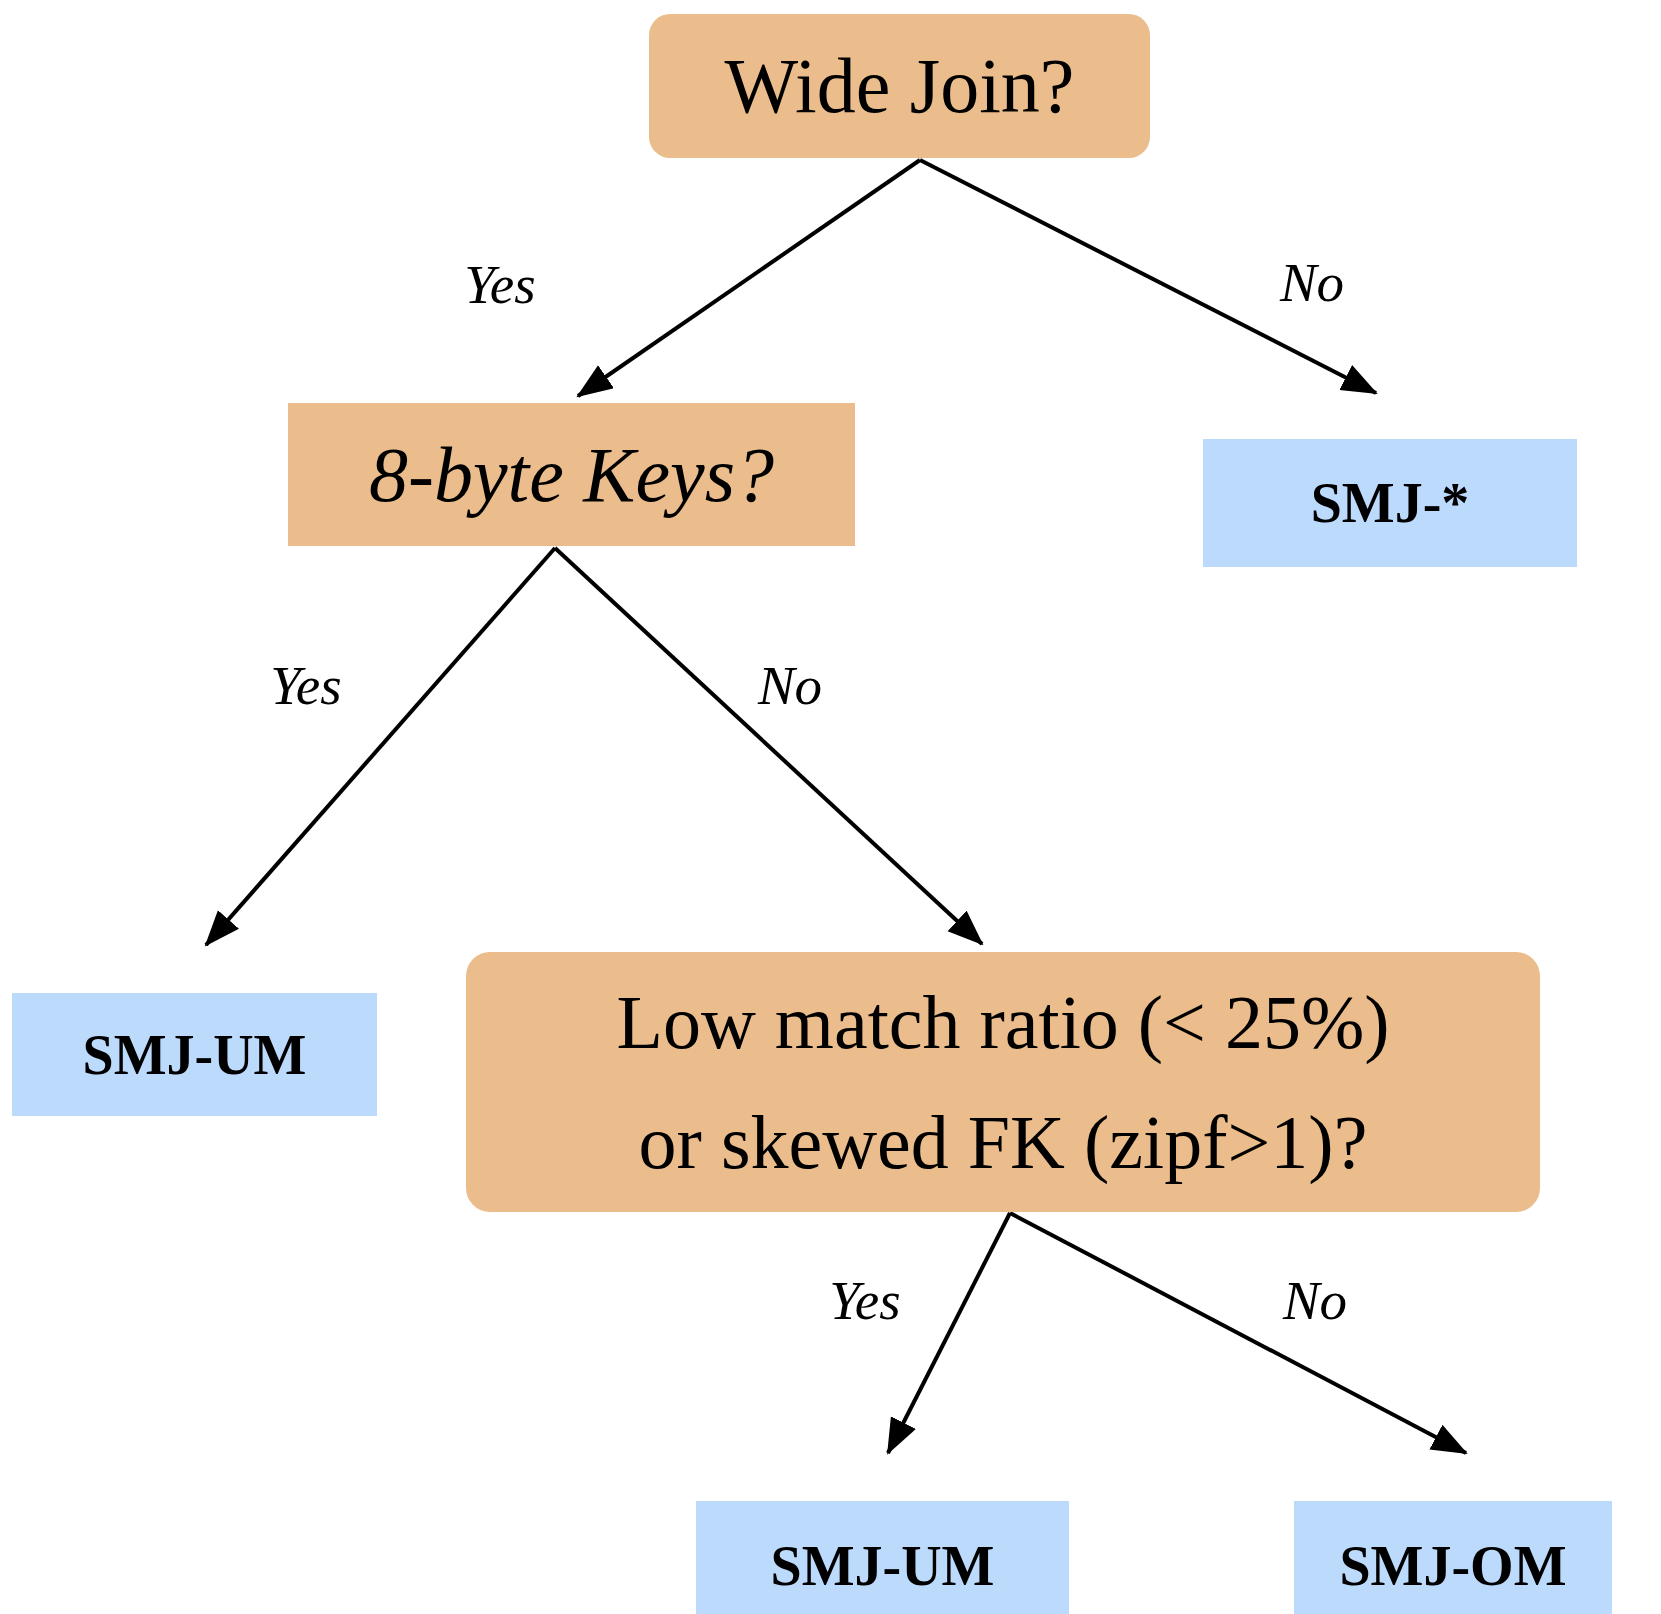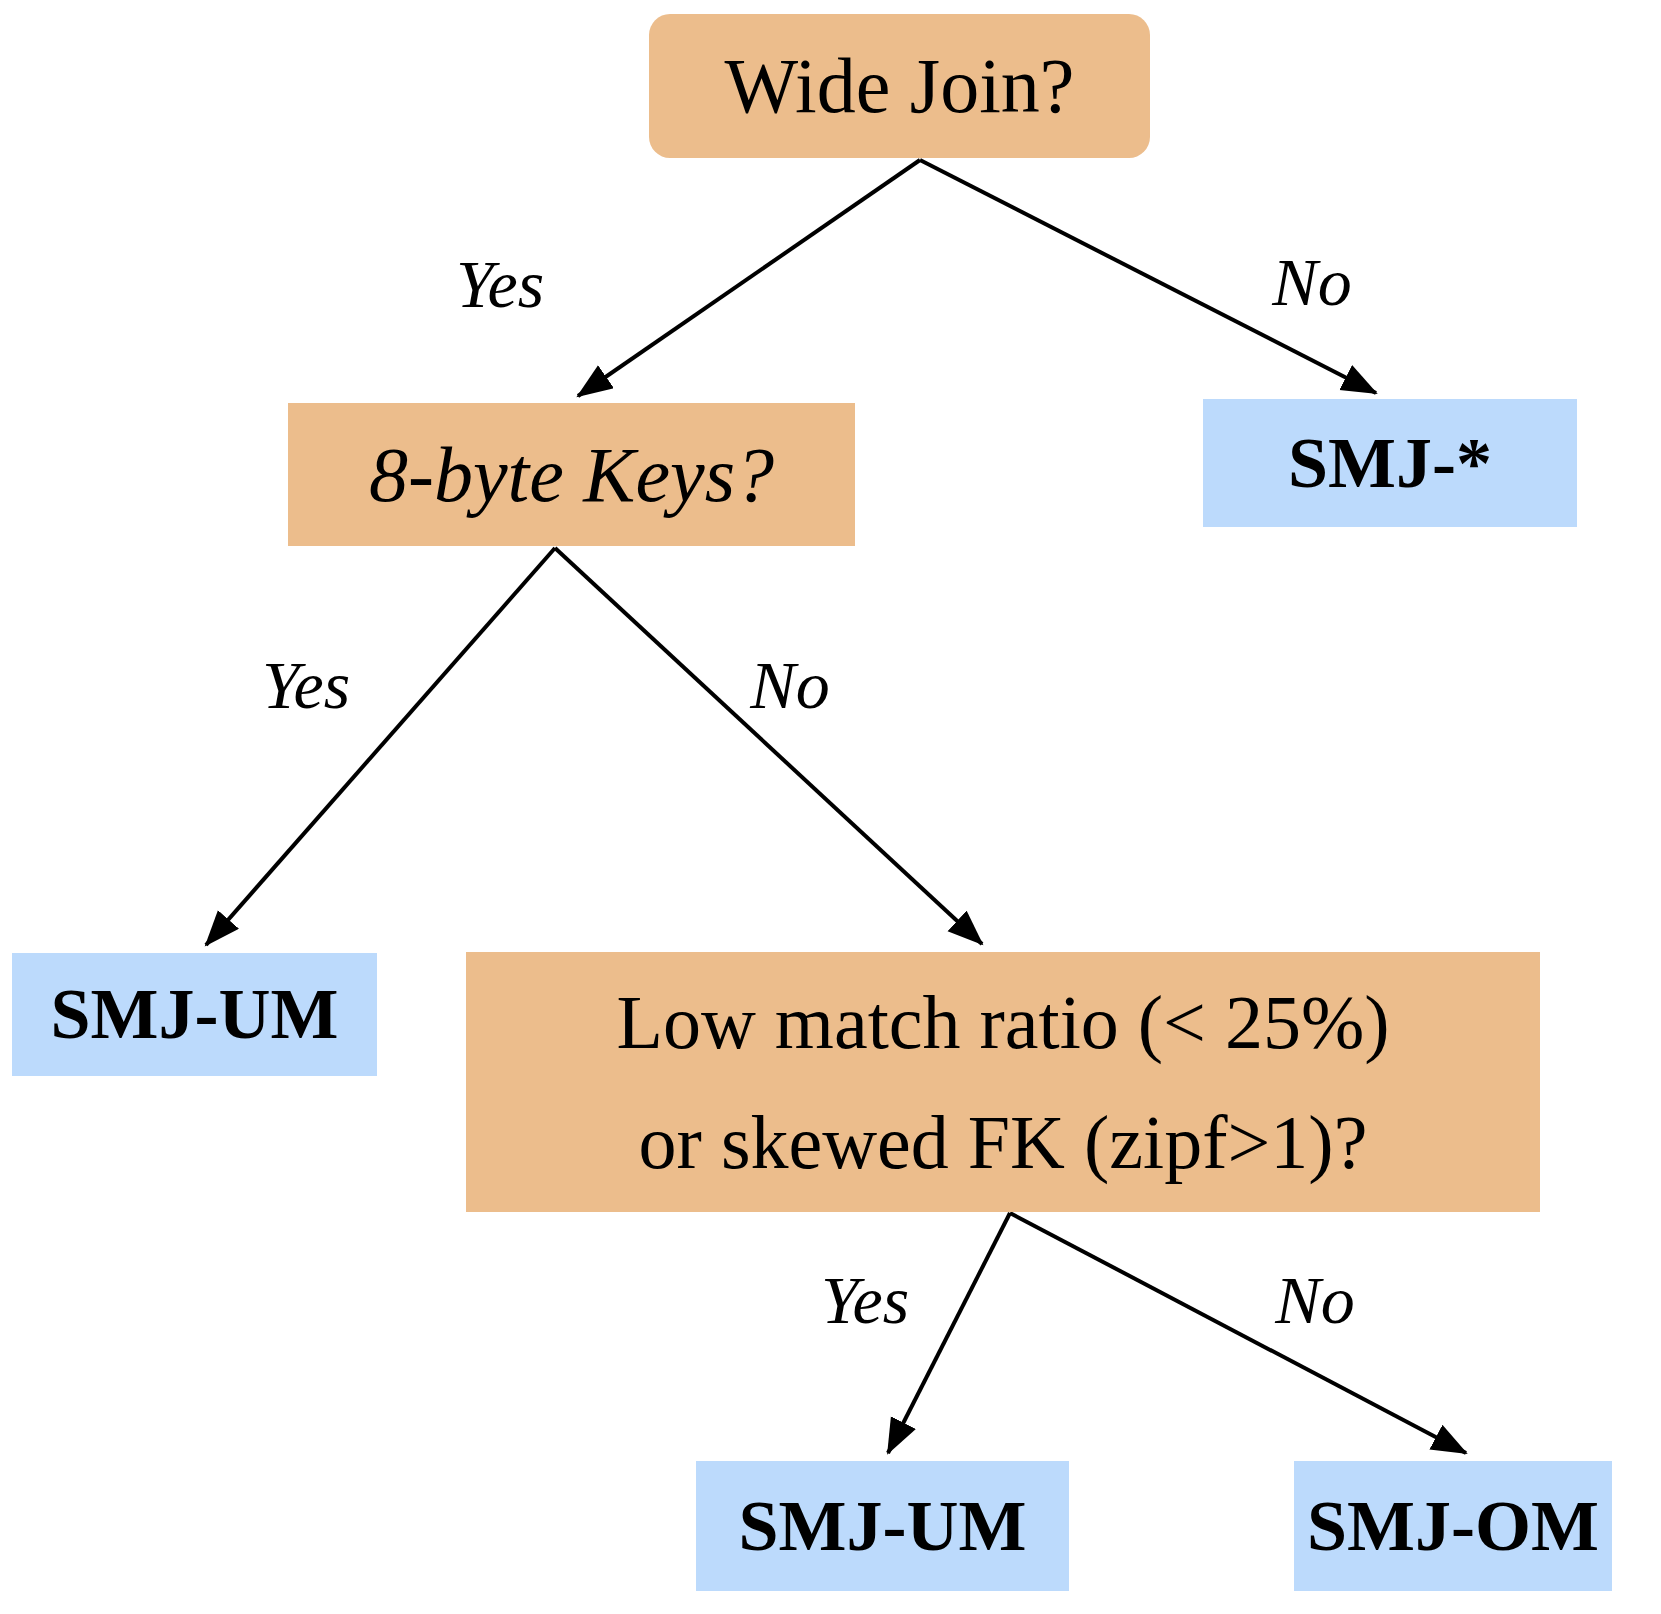--- a/index.html
+++ b/index.html
@@ -22,27 +22,27 @@
   #edges{position:absolute;left:0;top:0;width:100%;height:100%;}
   #edges line{stroke:var(--line-color);stroke-width:4;}
   .arrowhead{fill:var(--line-color);}
   .node{
     position:absolute;
     display:flex;align-items:center;justify-content:center;
     text-align:center;
     box-sizing:border-box;
   }
   .node.decision{background:var(--decision-fill);font-size:78px;}
-  .node.outcome{background:var(--outcome-fill);font-size:72px;font-weight:bold;}
+  .node.outcome{background:var(--outcome-fill);font-size:56px;font-weight:bold;margin-top:40px;}
   .node.multiline{flex-direction:column;font-size:76px;line-height:1.58;}
   .edge-label{
     position:absolute;
     transform:translate(-50%,-50%);
     font-style:italic;
-    font-size:68px;
+    font-size:55px;
     white-space:nowrap;
   }
 </style>
 </head>
 <body>
 
 <div id="canvas">
 
   <svg id="edges" width="1661" height="1614" viewBox="0 0 1661 1614" xmlns="http://www.w3.org/2000/svg">
     <defs>
@@ -59,21 +59,21 @@
   </svg>
 
   <div class="node decision" style="left:649px;top:14px;width:501px;height:144px;border-radius:21px;">Wide Join?</div>
 
   <div class="node decision" style="left:288px;top:403px;width:567px;height:143px;font-style:italic;">8-byte Keys?</div>
 
   <div class="node outcome" style="left:1203px;top:399px;width:374px;height:128px;">SMJ-*</div>
 
   <div class="node outcome" style="left:12px;top:953px;width:365px;height:123px;">SMJ-UM</div>
 
-  <div class="node decision multiline" style="left:466px;top:952px;width:1074px;height:260px;">
+  <div class="node decision multiline" style="left:466px;top:952px;width:1074px;height:260px;border-radius:24px;">
     <span>Low match ratio (&lt; 25%)</span>
     <span>or skewed FK (zipf&gt;1)?</span>
   </div>
 
   <div class="node outcome" style="left:696px;top:1461px;width:373px;height:130px;">SMJ-UM</div>
 
   <div class="node outcome" style="left:1294px;top:1461px;width:318px;height:130px;">SMJ-OM</div>
 
   <div class="edge-label" style="left:500px;top:284px;">Yes</div>
   <div class="edge-label" style="left:1312px;top:282px;">No</div>

